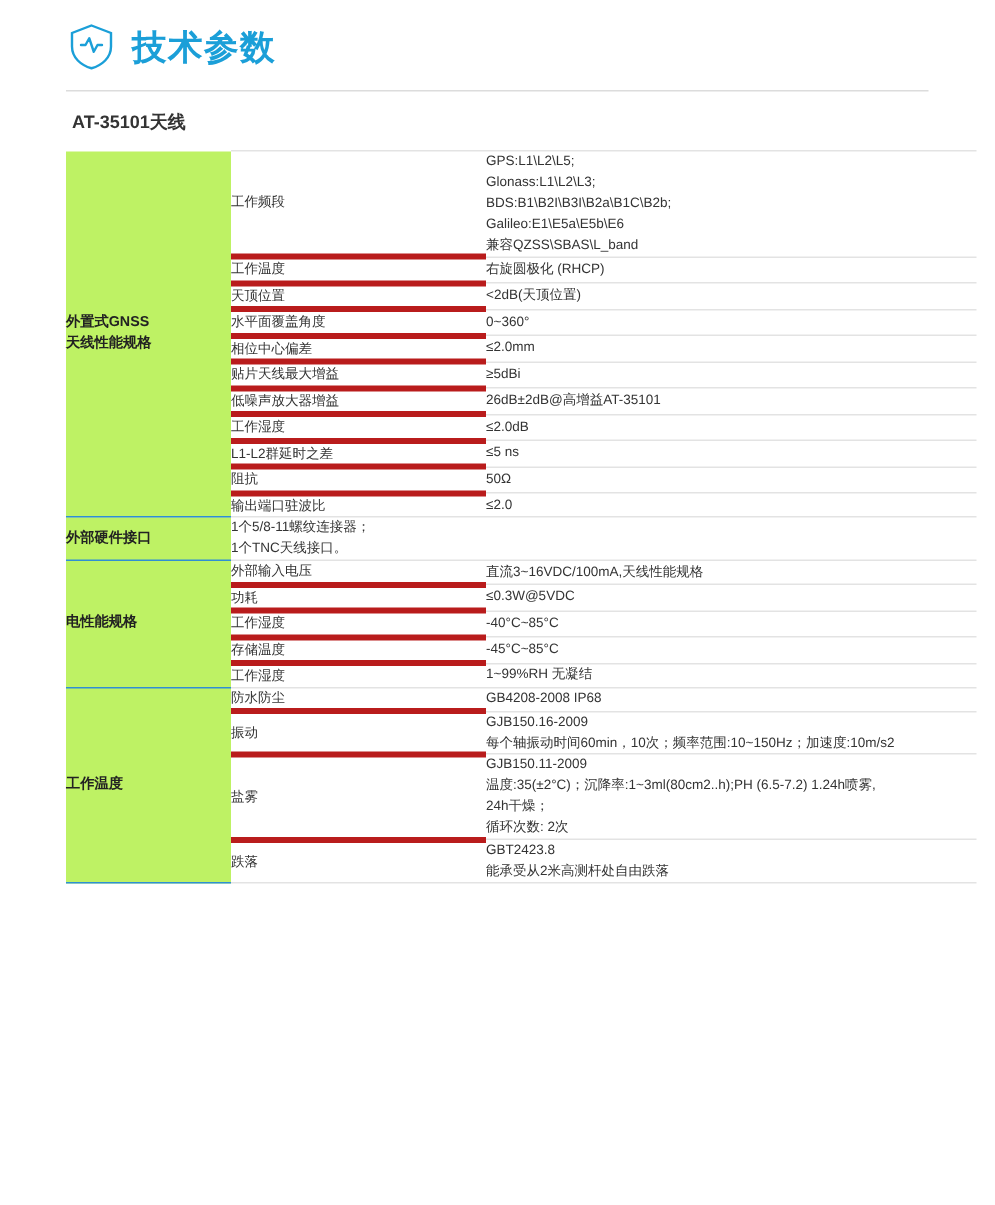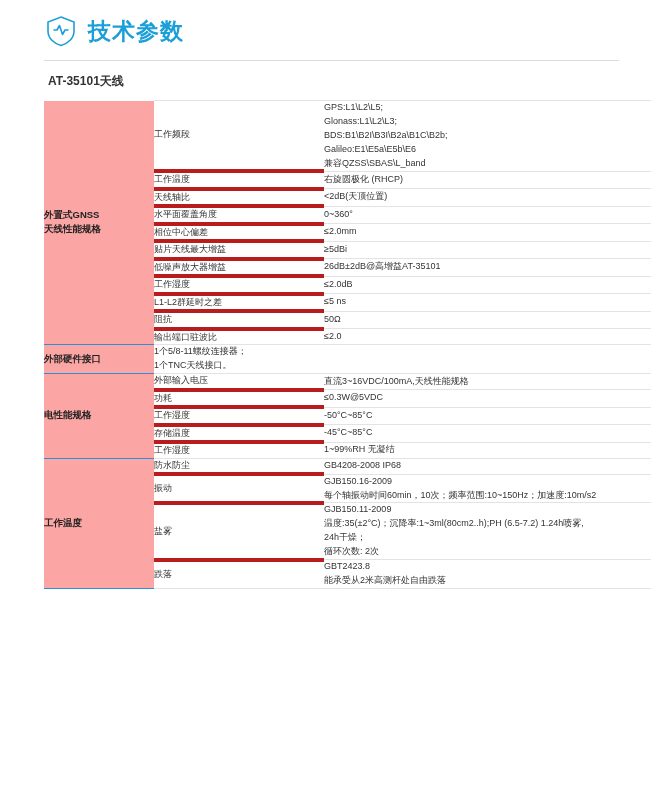--- a/index.html
+++ b/index.html
@@ -67,21 +67,21 @@
   .col-value { width: 327px; }
 
   td.group {
     font-size: 9.5px;
     font-weight: bold;
     color: #222222;
     padding: 6px 8px 6px 10px;
     line-height: 1.55;
     border-top: 1px solid #2f8fd4;
     border-bottom: 1px solid #2f8fd4;
-    background: #fca5a5;
+    background: #bef264;
   }
   td.group.nolinetop { border-top: none; }
 
   td.pname {
     padding: 7px 8px 7px 12px;
     color: #333333;
     line-height: 1.5;
     border-bottom: 4px solid #b91c1c;
   }
   td.pvalue {
@@ -139,21 +139,21 @@
 Glonass:L1\L2\L3;
 BDS:B1\B2I\B3I\B2a\B1C\B2b;
 Galileo:E1\E5a\E5b\E6
 兼容QZSS\SBAS\L_band</td>
       </tr>
       <tr>
         <td class="pname">工作温度</td>
         <td class="pvalue multiline">右旋圆极化 (RHCP)</td>
       </tr>
       <tr>
-        <td class="pname">天线轴比</td>
+        <td class="pname">天顶位置</td>
         <td class="pvalue multiline">&lt;2dB(天顶位置)</td>
       </tr>
       <tr>
         <td class="pname">水平面覆盖角度</td>
         <td class="pvalue multiline">0~360°</td>
       </tr>
       <tr>
         <td class="pname">相位中心偏差</td>
         <td class="pvalue multiline">≤2.0mm</td>
       </tr>
@@ -192,21 +192,21 @@
         <td class="group" rowspan="5">电性能规格</td>
         <td class="pname">外部输入电压</td>
         <td class="pvalue multiline">直流3~16VDC/100mA,天线性能规格</td>
       </tr>
       <tr>
         <td class="pname">功耗</td>
         <td class="pvalue multiline">≤0.3W@5VDC</td>
       </tr>
       <tr>
         <td class="pname">工作湿度</td>
-        <td class="pvalue multiline">-50°C~85°C</td>
+        <td class="pvalue multiline">-40°C~85°C</td>
       </tr>
       <tr>
         <td class="pname">存储温度</td>
         <td class="pvalue multiline">-45°C~85°C</td>
       </tr>
       <tr>
         <td class="pname last">工作湿度</td>
         <td class="pvalue last multiline">1~99%RH 无凝结</td>
       </tr>
 

